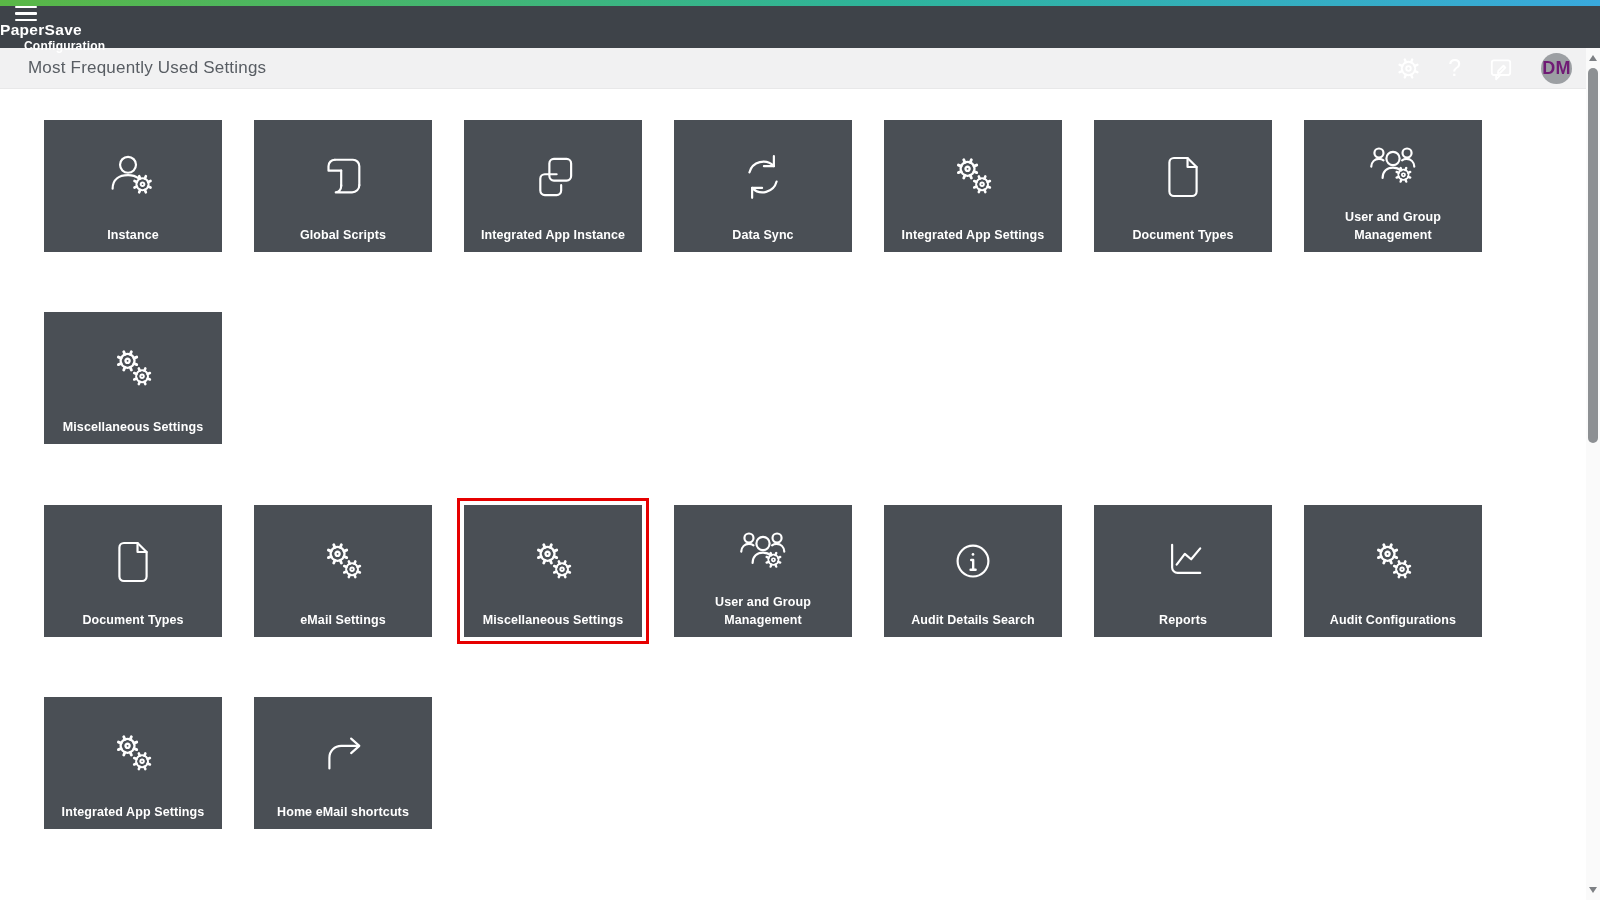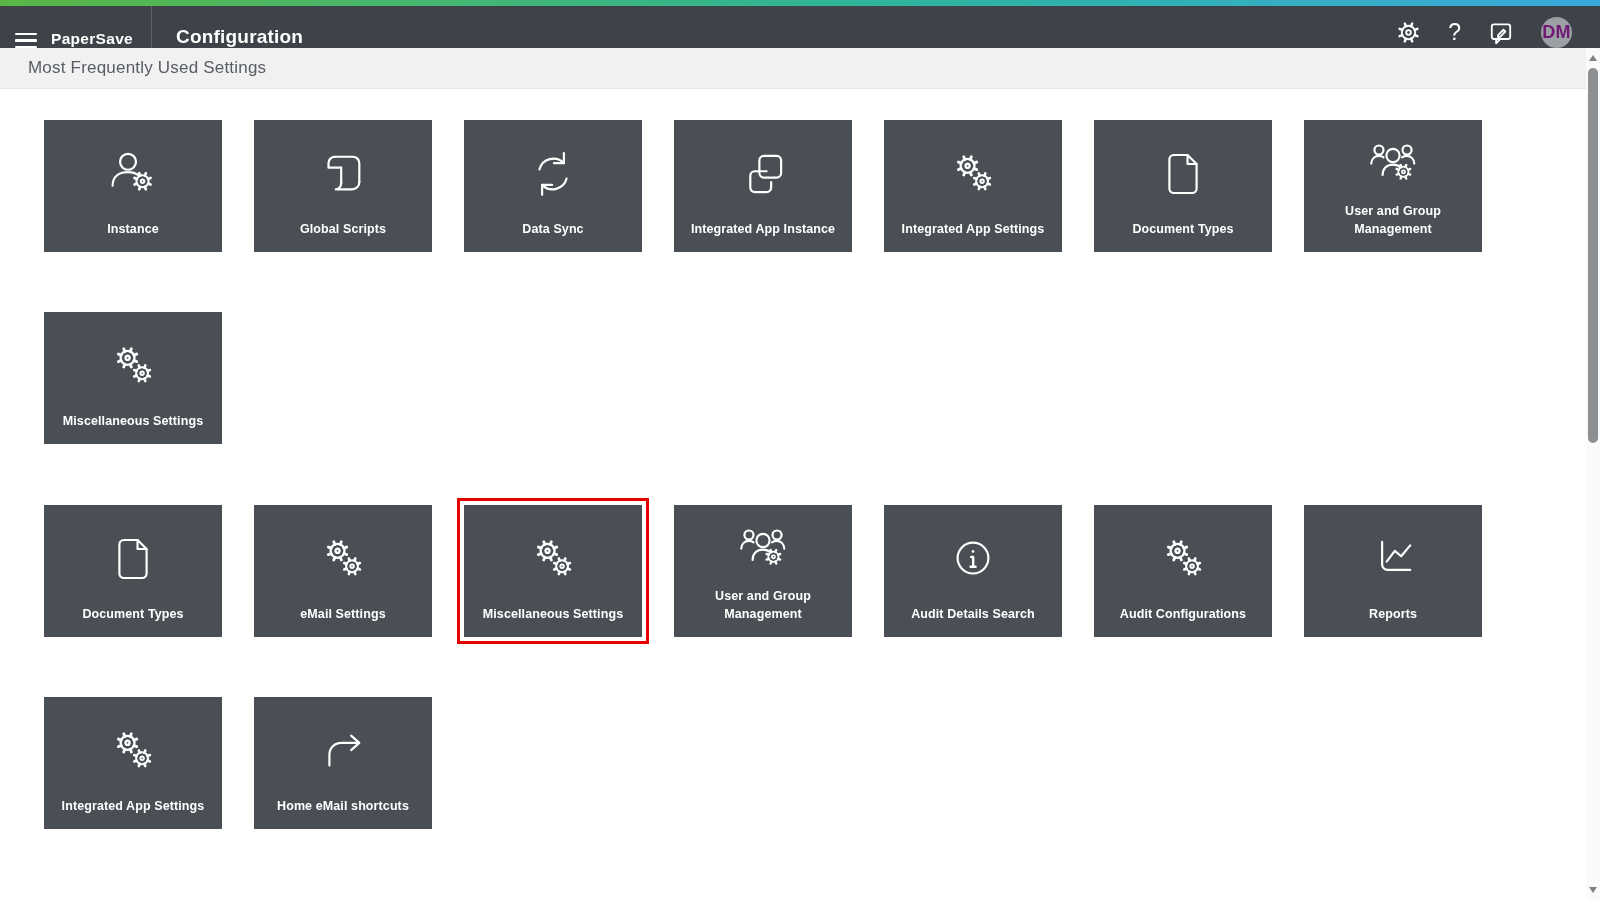--- a/index.html
+++ b/index.html
@@ -3,42 +3,42 @@
 <meta charset="utf-8">
 <style>
   html,body{margin:0;padding:0;}
   body{
     width:1600px;height:900px;overflow:hidden;background:#fff;
     font-family:"Liberation Sans",sans-serif;position:relative;
   }
   
   .top-strip{height:6px;background:linear-gradient(90deg,var(--g1,#5ab746) 0%,var(--g2,#2eb49b) 55%,var(--g3,#39a9dd) 100%);}
   
-  .header{height:42px;background:var(--header-bg,#3e4349);display:flex;align-items:flex-end;color:#fff;}
+  .header{height:42px;background:var(--header-bg,#3e4349);display:flex;align-items:flex-start;color:#fff;flex-direction:column;}
   .burger{width:22px;display:flex;flex-direction:column;gap:4px;margin:0 14px 0 15px;cursor:pointer;}
   .burger span{display:block;height:2.4px;background:#fff;border-radius:1px;}
   .brand{font-size:15.5px;font-weight:bold;letter-spacing:.3px;cursor:pointer;}
   .hdr-divider{width:1px;align-self:stretch;background:#5a5f65;margin-left:18px;}
-  .nav-tab{margin-left:24px;font-size:19px;font-weight:bold;letter-spacing:.2px;cursor:pointer;}
+  .nav-tab{margin-left:24px;font-size:12px;font-weight:bold;letter-spacing:.2px;cursor:pointer;}
   .header-right{margin-left:auto;display:flex;align-items:center;gap:27px;padding-right:28px;}
   .hicon{display:flex;align-items:center;justify-content:center;cursor:pointer;}
   .qmark{font-size:23px;font-weight:400;color:#fff;line-height:1;font-family:"Liberation Sans",sans-serif;}
   .avatar{width:31px;height:31px;border-radius:50%;background:var(--avatar-bg,#9c9fa3);color:#701a75;
     font-size:18px;font-weight:bold;display:flex;align-items:center;justify-content:center;cursor:pointer;letter-spacing:.3px;}
   
   .content{width:1586px;}
   .section-band{height:40px;background:var(--band-bg,#f1f1f2);border-bottom:1px solid #e8e8e9;
     display:flex;align-items:center;padding-left:28px;color:var(--band-fg,#585d63);font-size:17px;letter-spacing:.2px;}
   .tiles{display:flex;flex-wrap:wrap;column-gap:32px;row-gap:60px;padding:31px 20px 30px 44px;}
   .tile{width:178px;height:132px;background:var(--tile-bg,#4a4f55);display:flex;flex-direction:column;
     align-items:center;justify-content:flex-end;cursor:pointer;flex:0 0 auto;}
   .tile.highlighted{outline:3px solid var(--highlight,#e60000);outline-offset:4px;}
   .tile-icon{flex:1;display:flex;align-items:center;justify-content:center;padding-top:8px;}
   .tile-label{color:#fff;font-size:12.5px;font-weight:bold;text-align:center;line-height:1.5;
-    padding:0 2px 13px;letter-spacing:.1px;}
+    padding:0 2px 7px;letter-spacing:.1px;}
   
   .scrollbar{position:absolute;top:48px;right:0;bottom:0;width:14px;background:#fafafa;}
   .sb-arrow-up{width:0;height:0;border-left:4px solid transparent;border-right:4px solid transparent;
     border-bottom:6px solid #7d8084;margin:7px auto 0;}
   .sb-arrow-down{width:0;height:0;border-left:4px solid transparent;border-right:4px solid transparent;
     border-top:6px solid #7d8084;margin:0 auto;position:absolute;bottom:7px;left:3px;}
   .sb-thumb{position:absolute;top:20px;left:2px;width:10px;height:375px;border-radius:5px;background:#8d9093;}
 </style>
 </head>
 <body style="--g1: #5ab746; --g2: #2eb49b; --g3: #39a9dd; --header-bg: #3e4349; --tile-bg: #4a4f55; --band-bg: #f1f1f2; --band-fg: #585d63; --highlight: #e60000; --avatar-bg: #9c9fa3;">
@@ -115,36 +115,36 @@
               <path d="M23 13 h20 a7 7 0 0 1 7 7 v21"></path>
               <path d="M30 25 v17"></path>
               <path d="M50 41 a8 8 0 0 1 -8 8 H24 a7 7 0 0 0 6 -7 v-1"></path>
             </svg>
           </div>
           <div class="tile-label">Global Scripts</div>
         </div>
         <div class="tile">
           <div class="tile-icon">
             <svg width="58" height="58" viewBox="0 0 64 64" fill="none" stroke="#ffffff" stroke-width="2.4" stroke-linecap="round" stroke-linejoin="round">
+              <rect x="28" y="12" width="24" height="24" rx="5"></rect>
+              <path d="M36 29 H23 a5 5 0 0 0 -5 5 v13 a5 5 0 0 0 5 5 h13 a5 5 0 0 0 5 -5 v-6"></path>
+            </svg>
+          </div>
+          <div class="tile-label">Integrated App Instance</div>
+        </div>
+        <div class="tile">
+          <div class="tile-icon">
+            <svg width="58" height="58" viewBox="0 0 64 64" fill="none" stroke="#ffffff" stroke-width="2.4" stroke-linecap="round" stroke-linejoin="round">
               <path d="M17 27 a16 16 0 0 1 27 -7"></path>
               <path d="M44 9 v11 h-11"></path>
               <path d="M47 37 a16 16 0 0 1 -27 7"></path>
               <path d="M20 55 v-11 h11"></path>
             </svg>
           </div>
           <div class="tile-label">Data Sync</div>
-        </div>
-        <div class="tile">
-          <div class="tile-icon">
-            <svg width="58" height="58" viewBox="0 0 64 64" fill="none" stroke="#ffffff" stroke-width="2.4" stroke-linecap="round" stroke-linejoin="round">
-              <rect x="28" y="12" width="24" height="24" rx="5"></rect>
-              <path d="M36 29 H23 a5 5 0 0 0 -5 5 v13 a5 5 0 0 0 5 5 h13 a5 5 0 0 0 5 -5 v-6"></path>
-            </svg>
-          </div>
-          <div class="tile-label">Integrated App Instance</div>
         </div>
         <div class="tile">
           <div class="tile-icon">
             <svg width="58" height="58" viewBox="0 0 64 64" fill="none" stroke="#ffffff" stroke-width="2.4" stroke-linecap="round" stroke-linejoin="round">
               <g transform="translate(26 23) scale(1.05)">
                 <line x1="0" y1="-7.3" x2="0" y2="-10.4" transform="rotate(22.5)" stroke-width="3"></line>
                 <line x1="0" y1="-7.3" x2="0" y2="-10.4" transform="rotate(67.5)" stroke-width="3"></line>
                 <line x1="0" y1="-7.3" x2="0" y2="-10.4" transform="rotate(112.5)" stroke-width="3"></line>
                 <line x1="0" y1="-7.3" x2="0" y2="-10.4" transform="rotate(157.5)" stroke-width="3"></line>
                 <line x1="0" y1="-7.3" x2="0" y2="-10.4" transform="rotate(202.5)" stroke-width="3"></line>
@@ -342,56 +342,56 @@
               <circle cx="32" cy="23.6" r="1.5" fill="#fff" stroke="none"></circle>
               <path d="M30 29.8 h2.2 v10.5" stroke-width="2.6"></path>
               <path d="M29.3 40.5 h5.6" stroke-width="2.6"></path>
             </svg>
           </div>
           <div class="tile-label">Audit Details Search</div>
         </div>
         <div class="tile">
           <div class="tile-icon">
             <svg width="58" height="58" viewBox="0 0 64 64" fill="none" stroke="#ffffff" stroke-width="2.4" stroke-linecap="round" stroke-linejoin="round">
-              <g transform="translate(26 23) scale(1.05)">
-                <line x1="0" y1="-7.3" x2="0" y2="-10.4" transform="rotate(22.5)" stroke-width="3"></line>
-                <line x1="0" y1="-7.3" x2="0" y2="-10.4" transform="rotate(67.5)" stroke-width="3"></line>
-                <line x1="0" y1="-7.3" x2="0" y2="-10.4" transform="rotate(112.5)" stroke-width="3"></line>
-                <line x1="0" y1="-7.3" x2="0" y2="-10.4" transform="rotate(157.5)" stroke-width="3"></line>
-                <line x1="0" y1="-7.3" x2="0" y2="-10.4" transform="rotate(202.5)" stroke-width="3"></line>
-                <line x1="0" y1="-7.3" x2="0" y2="-10.4" transform="rotate(247.5)" stroke-width="3"></line>
-                <line x1="0" y1="-7.3" x2="0" y2="-10.4" transform="rotate(292.5)" stroke-width="3"></line>
-                <line x1="0" y1="-7.3" x2="0" y2="-10.4" transform="rotate(337.5)" stroke-width="3"></line>
-                <circle r="7.3"></circle>
-                <circle r="2.2"></circle>
-              </g>
-              <g transform="translate(42 40) scale(0.9)">
-                <line x1="0" y1="-7.3" x2="0" y2="-10.4" transform="rotate(22.5)" stroke-width="3.2"></line>
-                <line x1="0" y1="-7.3" x2="0" y2="-10.4" transform="rotate(67.5)" stroke-width="3.2"></line>
-                <line x1="0" y1="-7.3" x2="0" y2="-10.4" transform="rotate(112.5)" stroke-width="3.2"></line>
-                <line x1="0" y1="-7.3" x2="0" y2="-10.4" transform="rotate(157.5)" stroke-width="3.2"></line>
-                <line x1="0" y1="-7.3" x2="0" y2="-10.4" transform="rotate(202.5)" stroke-width="3.2"></line>
-                <line x1="0" y1="-7.3" x2="0" y2="-10.4" transform="rotate(247.5)" stroke-width="3.2"></line>
-                <line x1="0" y1="-7.3" x2="0" y2="-10.4" transform="rotate(292.5)" stroke-width="3.2"></line>
-                <line x1="0" y1="-7.3" x2="0" y2="-10.4" transform="rotate(337.5)" stroke-width="3.2"></line>
-                <circle r="7.3"></circle>
-                <circle r="2.2"></circle>
-              </g>
-            </svg>
-          </div>
-          <div class="tile-label">Audit Configurations</div>
-        </div>
-        <div class="tile">
-          <div class="tile-icon">
-            <svg width="58" height="58" viewBox="0 0 64 64" fill="none" stroke="#ffffff" stroke-width="2.4" stroke-linecap="round" stroke-linejoin="round">
               <path d="M20 13 v25 a6 6 0 0 0 6 6 h25"></path>
               <path d="M25 35 L34 23 L41 29 L51 17"></path>
             </svg>
           </div>
           <div class="tile-label">Reports</div>
+        </div>
+        <div class="tile">
+          <div class="tile-icon">
+            <svg width="58" height="58" viewBox="0 0 64 64" fill="none" stroke="#ffffff" stroke-width="2.4" stroke-linecap="round" stroke-linejoin="round">
+              <g transform="translate(26 23) scale(1.05)">
+                <line x1="0" y1="-7.3" x2="0" y2="-10.4" transform="rotate(22.5)" stroke-width="3"></line>
+                <line x1="0" y1="-7.3" x2="0" y2="-10.4" transform="rotate(67.5)" stroke-width="3"></line>
+                <line x1="0" y1="-7.3" x2="0" y2="-10.4" transform="rotate(112.5)" stroke-width="3"></line>
+                <line x1="0" y1="-7.3" x2="0" y2="-10.4" transform="rotate(157.5)" stroke-width="3"></line>
+                <line x1="0" y1="-7.3" x2="0" y2="-10.4" transform="rotate(202.5)" stroke-width="3"></line>
+                <line x1="0" y1="-7.3" x2="0" y2="-10.4" transform="rotate(247.5)" stroke-width="3"></line>
+                <line x1="0" y1="-7.3" x2="0" y2="-10.4" transform="rotate(292.5)" stroke-width="3"></line>
+                <line x1="0" y1="-7.3" x2="0" y2="-10.4" transform="rotate(337.5)" stroke-width="3"></line>
+                <circle r="7.3"></circle>
+                <circle r="2.2"></circle>
+              </g>
+              <g transform="translate(42 40) scale(0.9)">
+                <line x1="0" y1="-7.3" x2="0" y2="-10.4" transform="rotate(22.5)" stroke-width="3.2"></line>
+                <line x1="0" y1="-7.3" x2="0" y2="-10.4" transform="rotate(67.5)" stroke-width="3.2"></line>
+                <line x1="0" y1="-7.3" x2="0" y2="-10.4" transform="rotate(112.5)" stroke-width="3.2"></line>
+                <line x1="0" y1="-7.3" x2="0" y2="-10.4" transform="rotate(157.5)" stroke-width="3.2"></line>
+                <line x1="0" y1="-7.3" x2="0" y2="-10.4" transform="rotate(202.5)" stroke-width="3.2"></line>
+                <line x1="0" y1="-7.3" x2="0" y2="-10.4" transform="rotate(247.5)" stroke-width="3.2"></line>
+                <line x1="0" y1="-7.3" x2="0" y2="-10.4" transform="rotate(292.5)" stroke-width="3.2"></line>
+                <line x1="0" y1="-7.3" x2="0" y2="-10.4" transform="rotate(337.5)" stroke-width="3.2"></line>
+                <circle r="7.3"></circle>
+                <circle r="2.2"></circle>
+              </g>
+            </svg>
+          </div>
+          <div class="tile-label">Audit Configurations</div>
         </div>
         <div class="tile">
           <div class="tile-icon">
             <svg width="58" height="58" viewBox="0 0 64 64" fill="none" stroke="#ffffff" stroke-width="2.4" stroke-linecap="round" stroke-linejoin="round">
               <g transform="translate(26 23) scale(1.05)">
                 <line x1="0" y1="-7.3" x2="0" y2="-10.4" transform="rotate(22.5)" stroke-width="3"></line>
                 <line x1="0" y1="-7.3" x2="0" y2="-10.4" transform="rotate(67.5)" stroke-width="3"></line>
                 <line x1="0" y1="-7.3" x2="0" y2="-10.4" transform="rotate(112.5)" stroke-width="3"></line>
                 <line x1="0" y1="-7.3" x2="0" y2="-10.4" transform="rotate(157.5)" stroke-width="3"></line>
                 <line x1="0" y1="-7.3" x2="0" y2="-10.4" transform="rotate(202.5)" stroke-width="3"></line>

